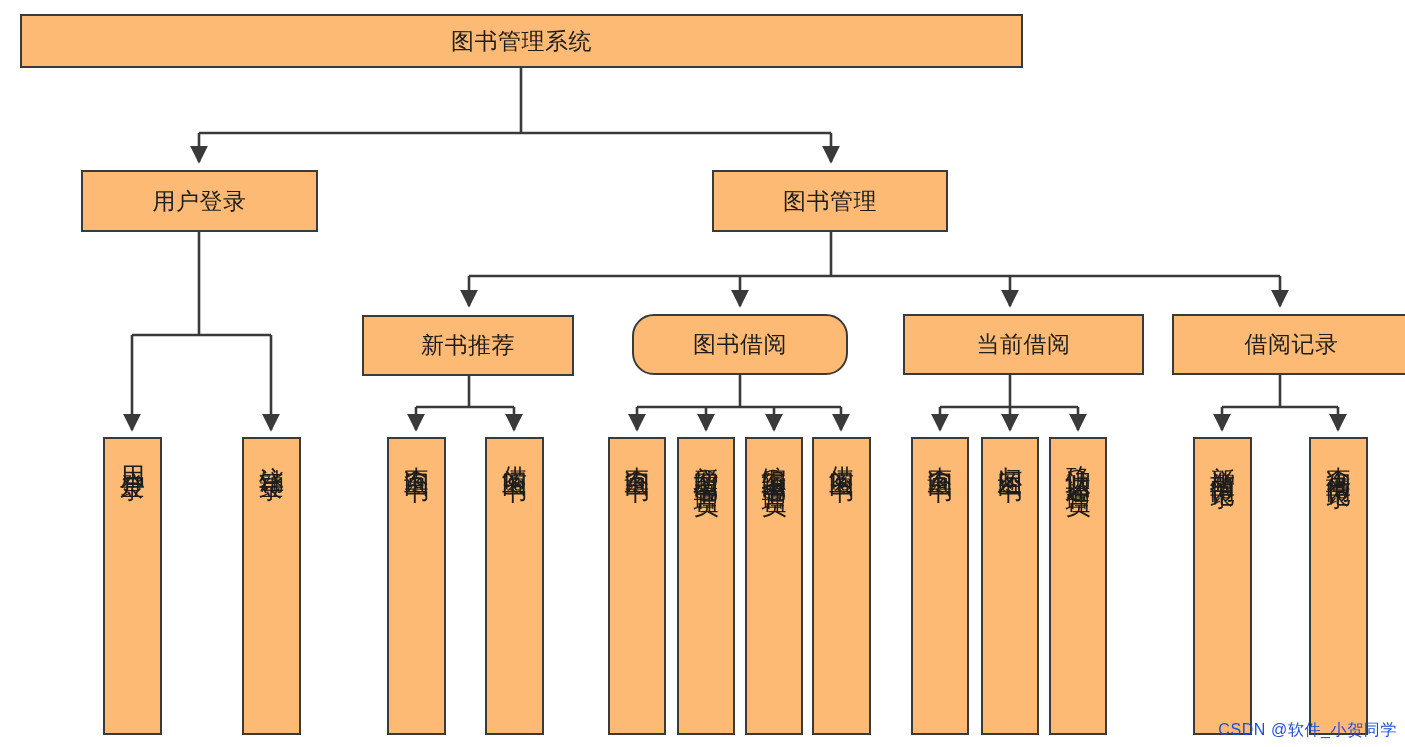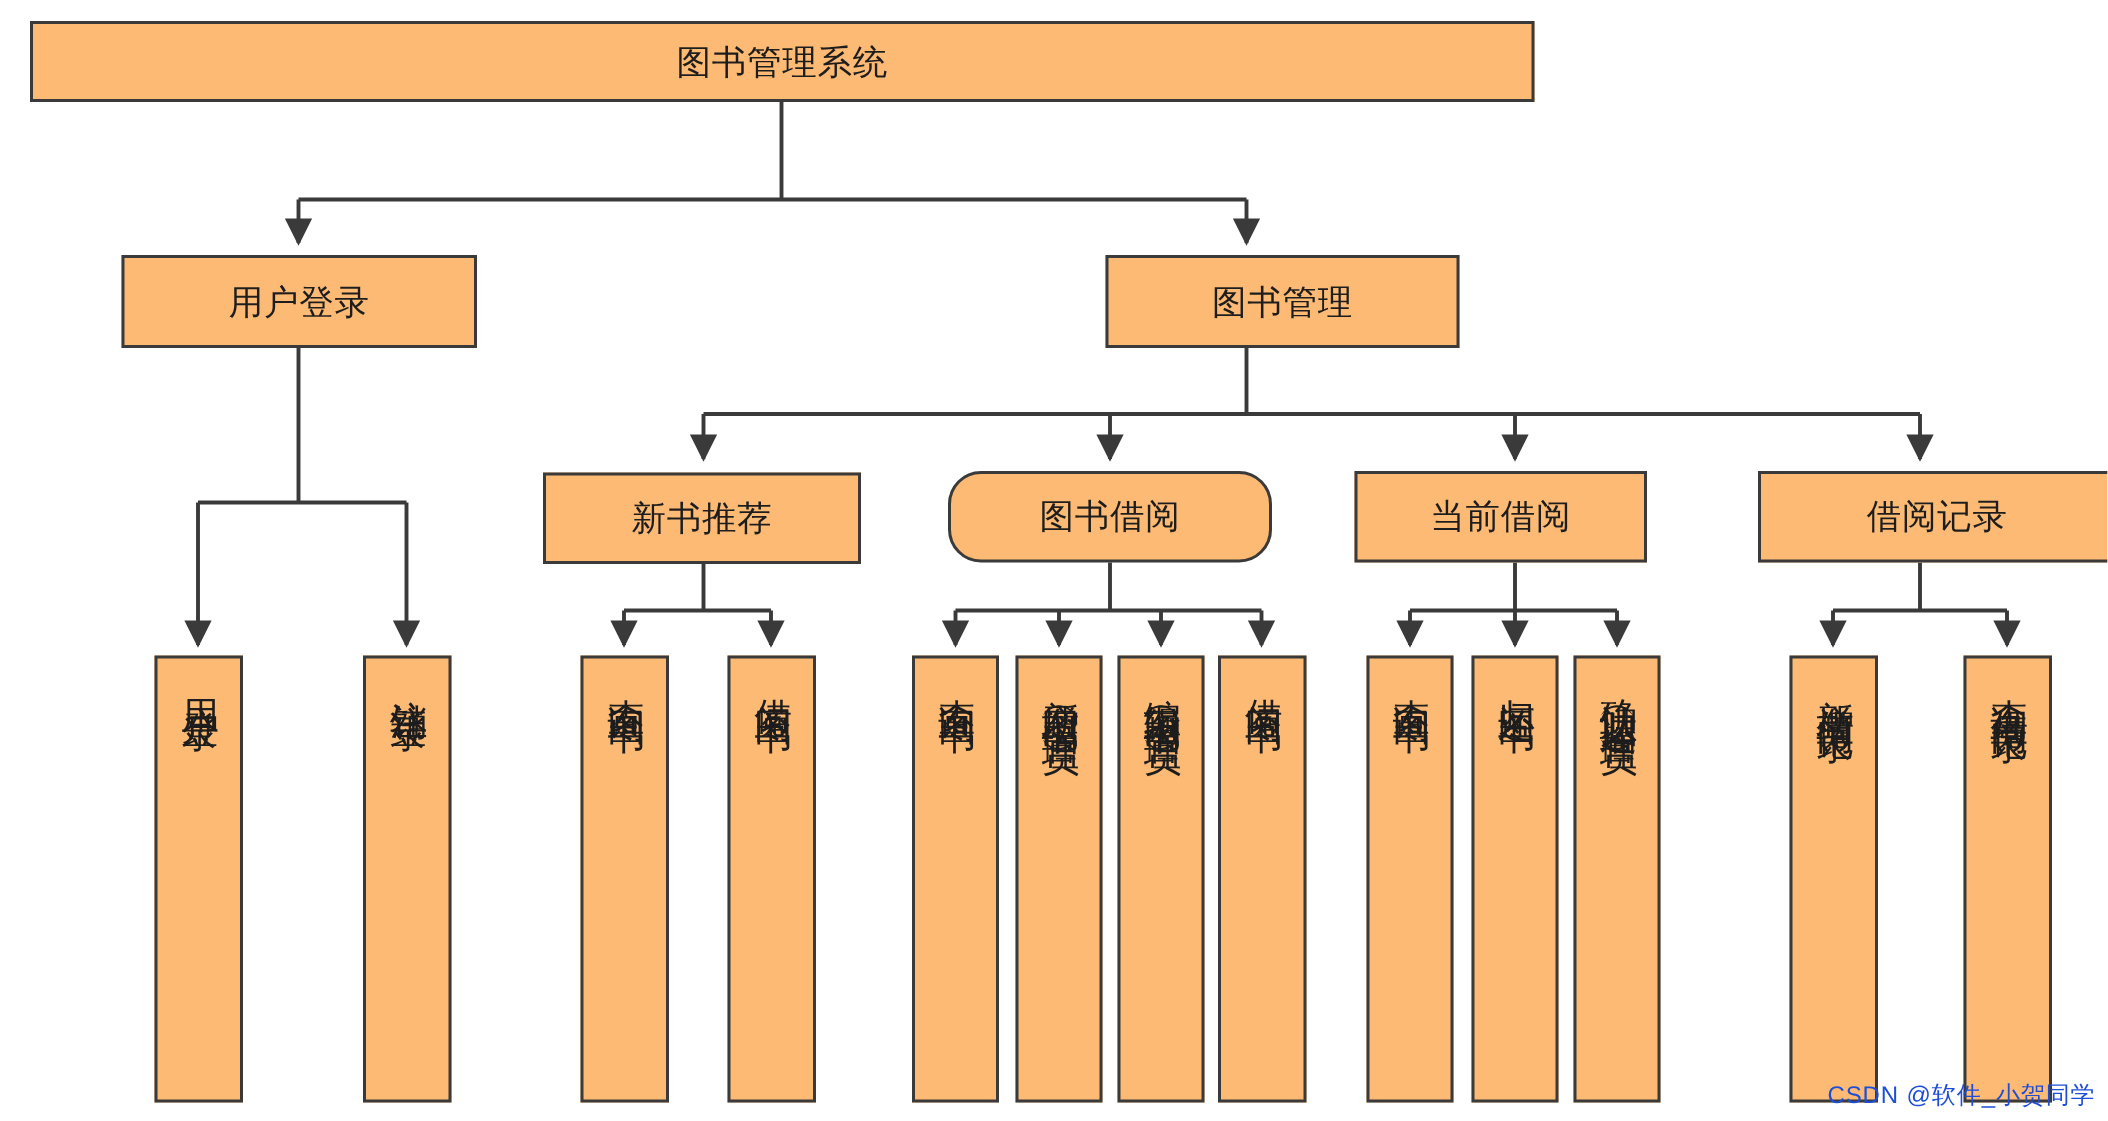--- a/index.html
+++ b/index.html
@@ -124,31 +124,31 @@
     </g>
   </svg>
 
   <div class="node horiz root" style="left:20px; top:14px; width:1003px; height:54px;">
     <span class="lbl">图书管理系统</span>
   </div>
 
   <div class="node horiz" style="left:81px; top:170px; width:237px; height:62px;">
     <span class="lbl">用户登录</span>
   </div>
-  <div class="node horiz" style="left:712px; top:170px; width:236px; height:62px;margin-left:25px;">
+  <div class="node horiz" style="left:712px; top:170px; width:236px; height:62px;">
     <span class="lbl">图书管理</span>
   </div>
 
   <div class="node horiz" style="left:362px; top:315px; width:212px; height:61px;">
     <span class="lbl">新书推荐</span>
   </div>
   <div class="node horiz" style="left:632px; top:314px; width:216px; height:61px;border-radius:22px;">
     <span class="lbl">图书借阅</span>
   </div>
-  <div class="node horiz" style="left:903px; top:314px; width:195px; height:61px;">
+  <div class="node horiz" style="left:903px; top:314px; width:241px; height:61px;">
     <span class="lbl">当前借阅</span>
   </div>
   <div class="node horiz" style="left:1172px; top:314px; width:239px; height:61px;">
     <span class="lbl">借阅记录</span>
   </div>
 
   <div class="node vert" style="left:103px; top:437px; width:59px; height:298px;">
     <span class="lbl">用户登录</span>
   </div>
   <div class="node vert" style="left:242px; top:437px; width:59px; height:298px;">

